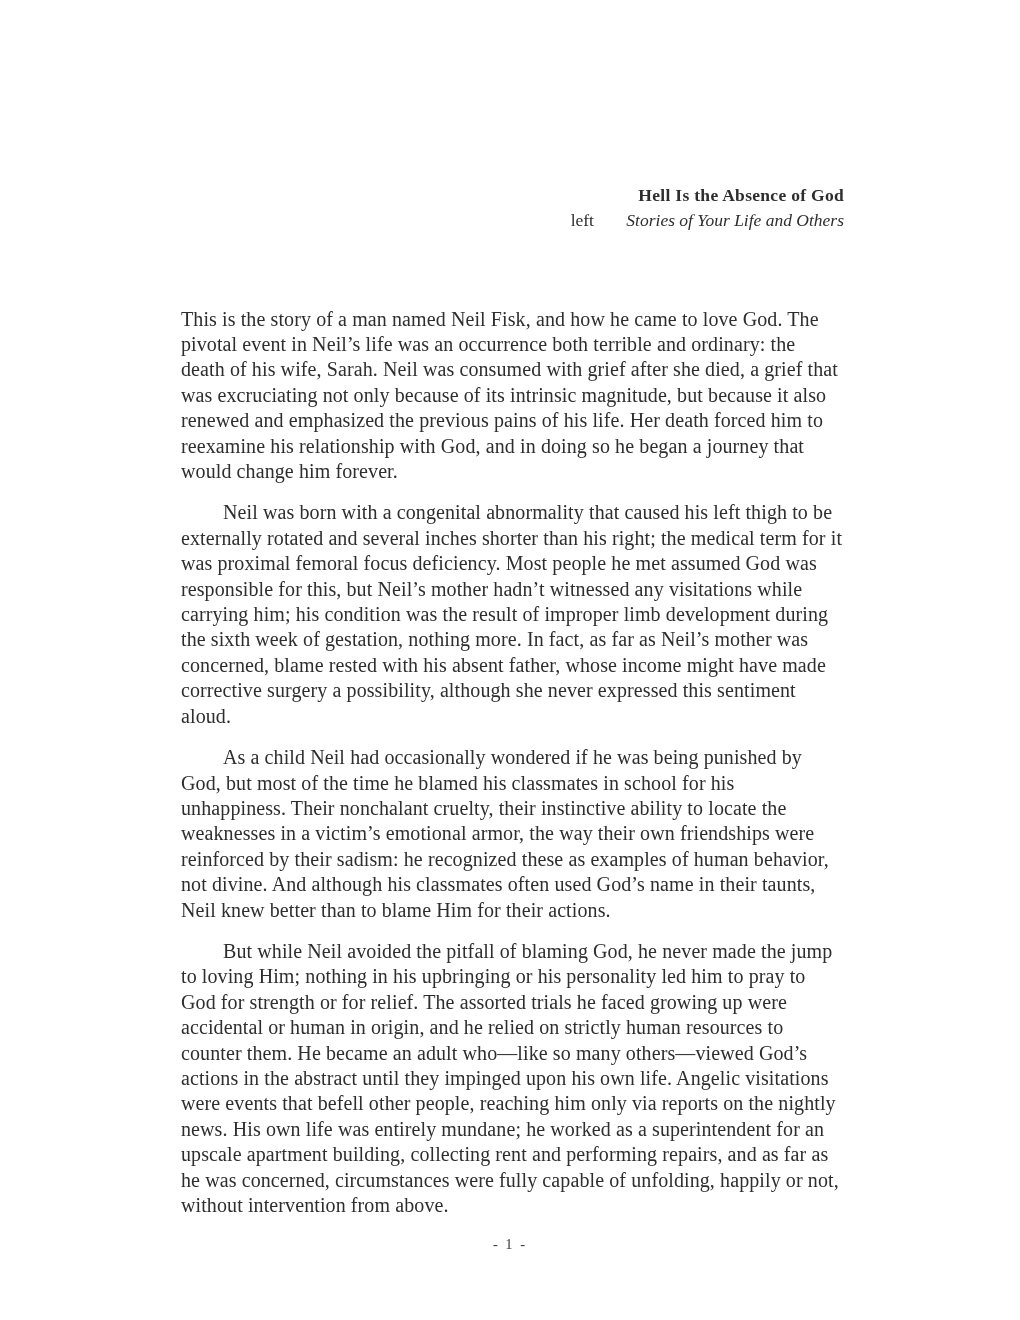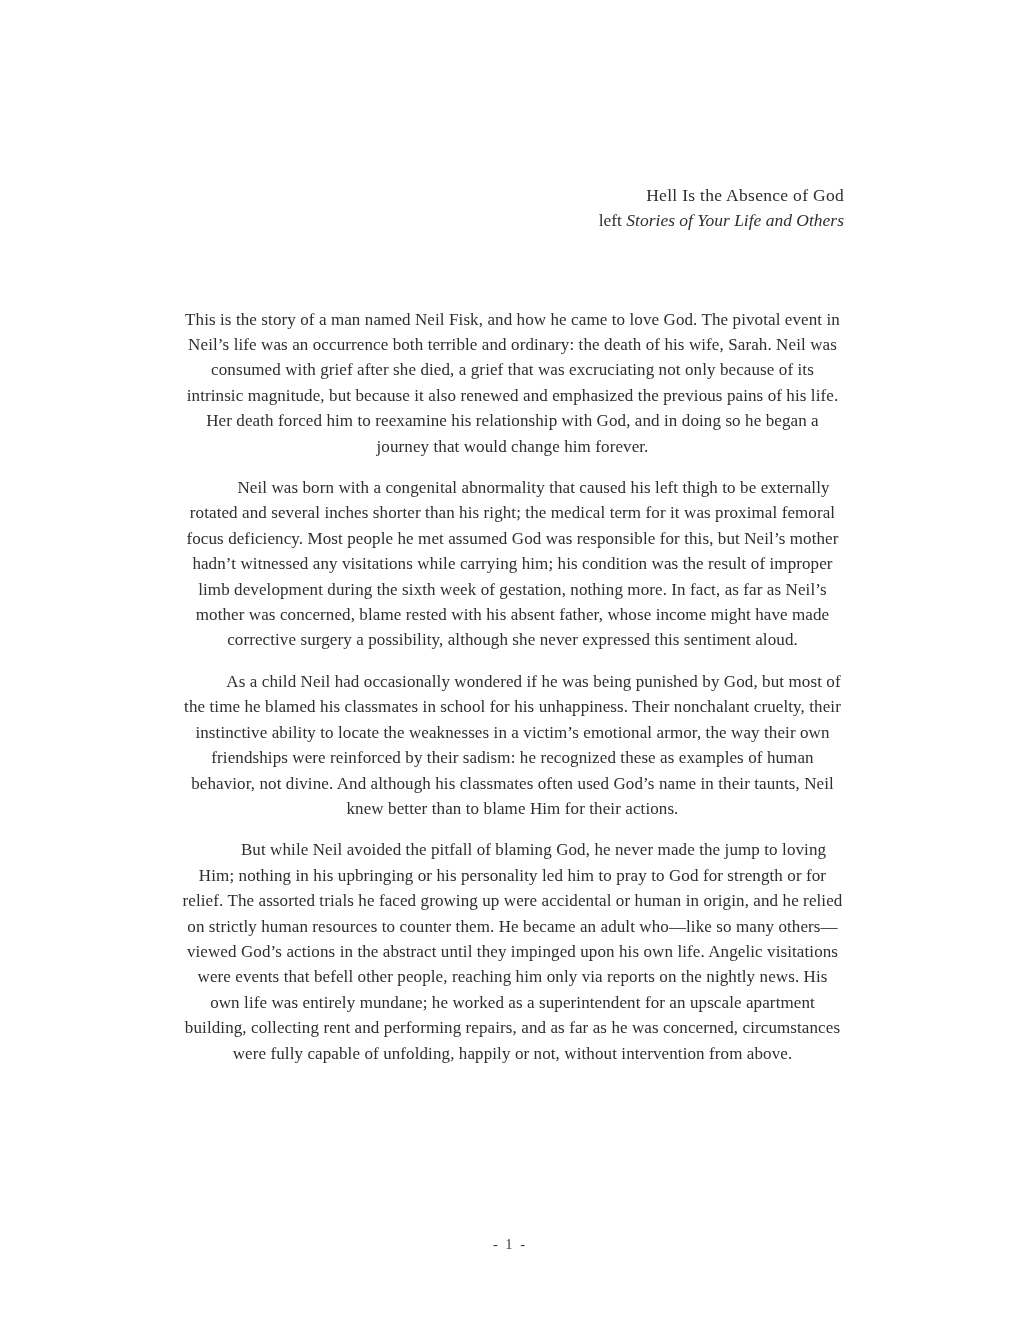--- a/index.html
+++ b/index.html
@@ -21,34 +21,35 @@
     left: 181px;
     top: 183px;
     width: 663px;
   }
   .title-block {
     text-align: right;
     font-size: 17.5px;
     line-height: 25.3px;
   }
   .title-block .title {
-    font-weight: normal;
+    font-weight: bold;
     letter-spacing: 0.3px;
   }
   .title-block .author {
     font-weight: normal;
   }
   .title-block .work-title {
     font-style: italic;
+    margin-left: 28px;
   }
   .body-text {
     margin-top: 73px;
-    font-size: 17px;
+    font-size: 20px;
     line-height: 25.4px;
-    text-align: center;
+    text-align: left;
     letter-spacing: 0.1px;
   }
   .body-text p {
     margin: 0;
     padding: 0;
   }
   .body-text p.indented {
     text-indent: 42px;
     margin-top: 16px;
   }

